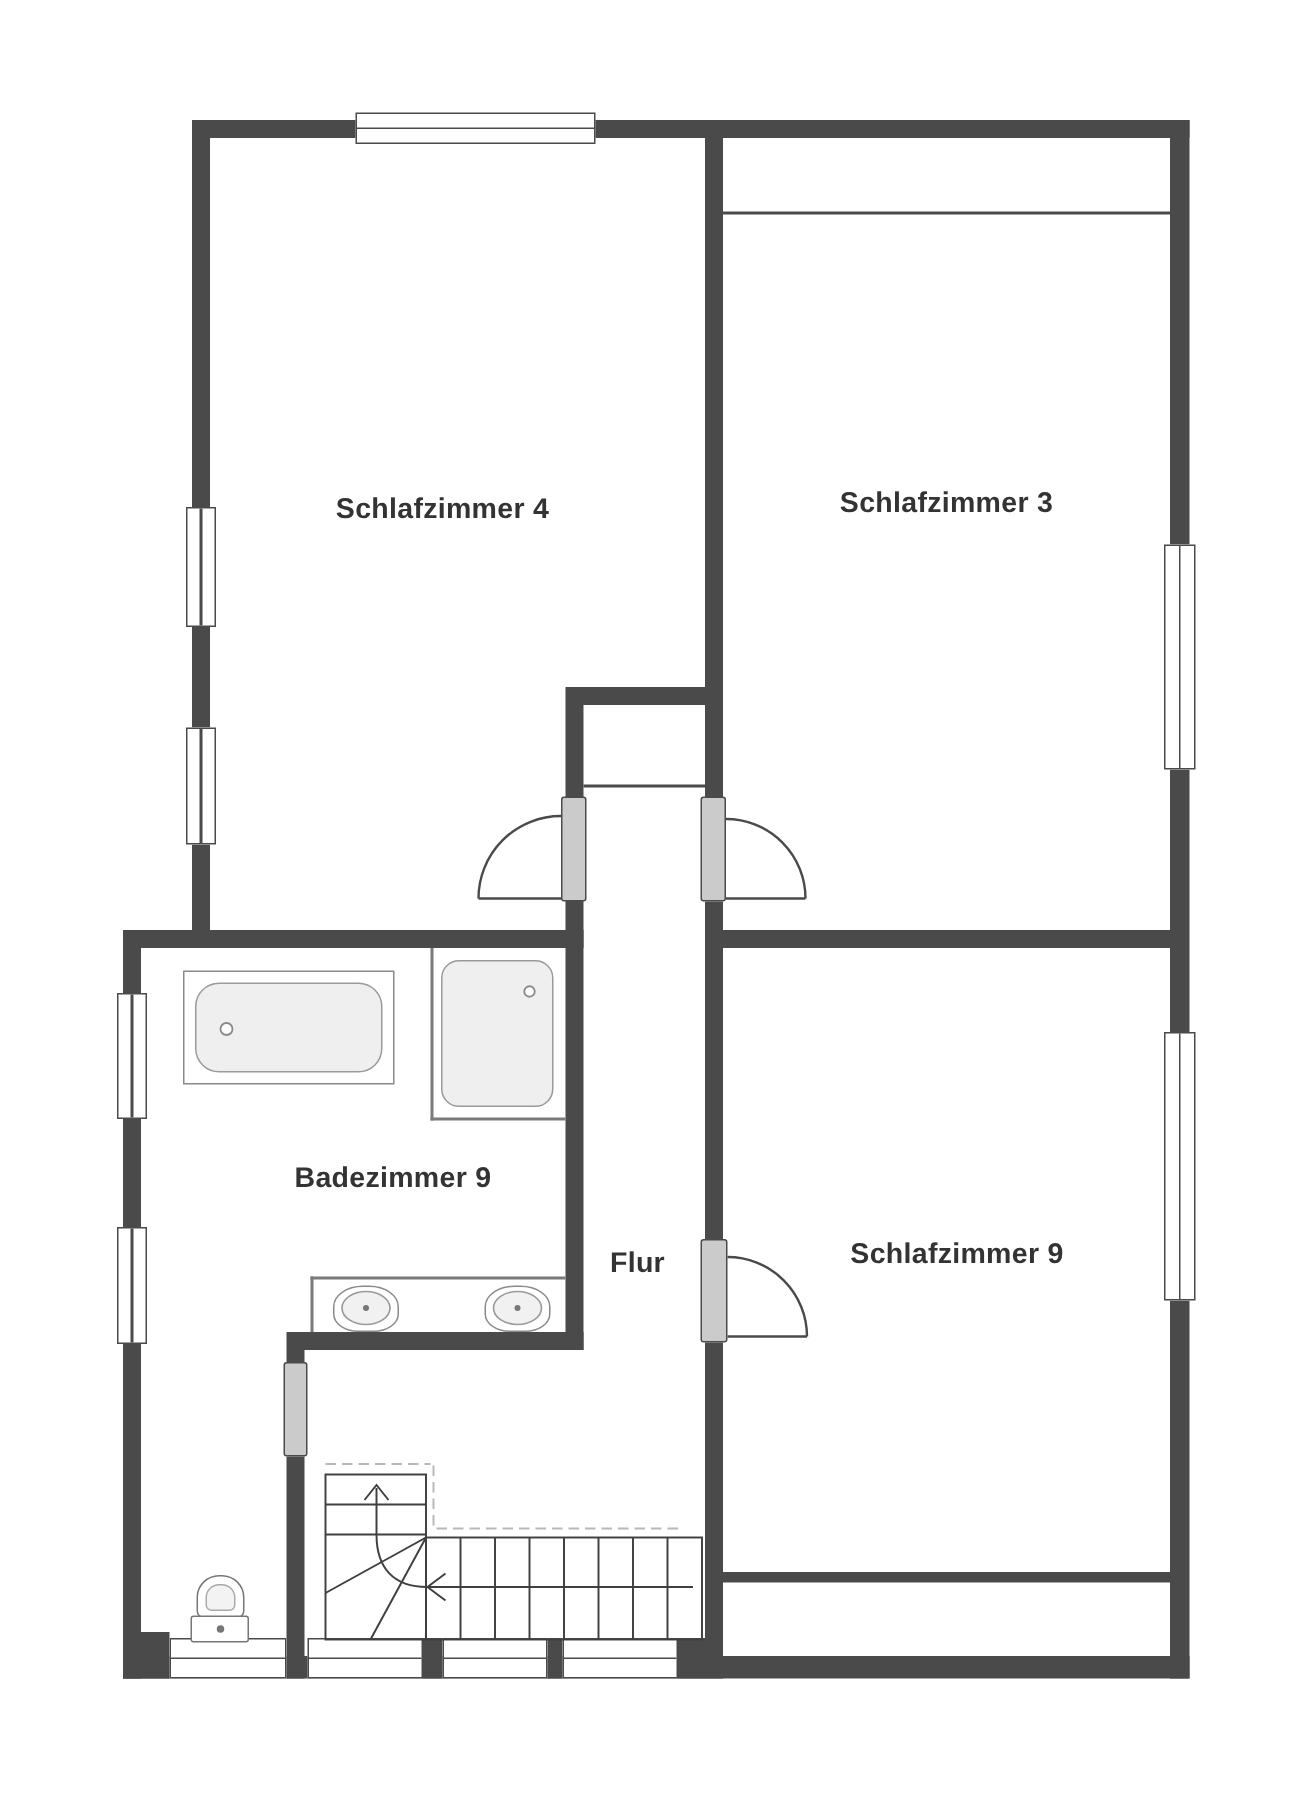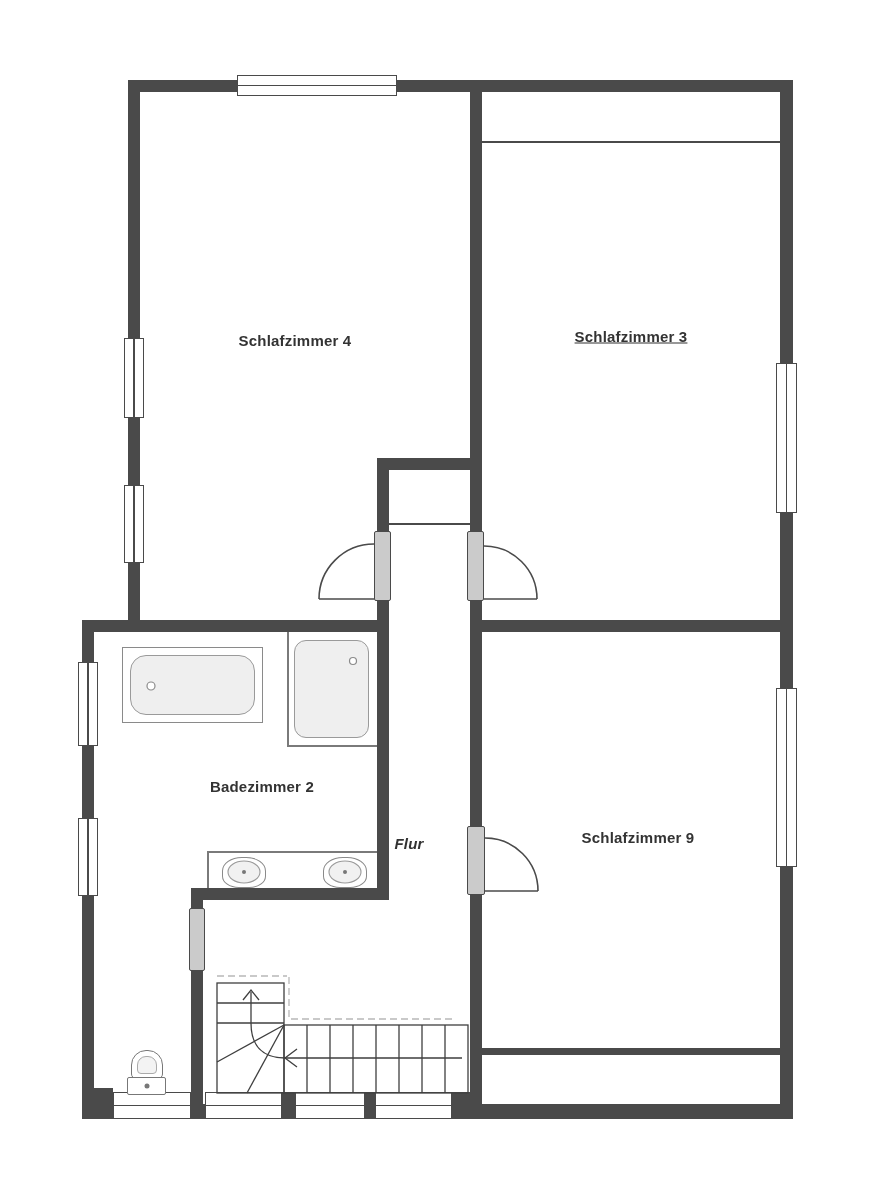--- a/index.html
+++ b/index.html
@@ -18,21 +18,21 @@
   .tub-outer{background:#ffffff;border:1.2px solid #8a8a8a;}
   .tub-inner{background:#efefef;border:1.2px solid #9a9a9a;border-radius:16px;}
   .tray{background:#efefef;border:1.2px solid #9a9a9a;border-radius:12px;}
   .sink{background:#ffffff;border:1.2px solid #8a8a8a;border-radius:45% 45% 38% 38%;}
   .toilet-bowl{background:#ffffff;border:1.2px solid #777;border-radius:15px 15px 5px 5px;z-index:4;}
   .toilet-bowl-in{background:#f3f3f3;border:1px solid #aaa;border-radius:9px 9px 4px 4px;z-index:4;}
   .toilet-tank{background:#ffffff;border:1.2px solid #777;border-radius:2px;z-index:4;}
   .overlay{position:absolute;left:0;top:0;z-index:5;pointer-events:none;}
   .room-label{
     position:absolute;transform:translate(-50%,-50%);z-index:6;
-    font-weight:bold;font-size:15px;color:#333333;white-space:nowrap;letter-spacing:0.2px;
+    font-weight:bold;font-size:19px;color:#333333;white-space:nowrap;letter-spacing:0.2px;
   }
 </style>
 </head>
 <body>
 
 <div class="plan">
 
   <div class="w" style="left:128px;top:80px;width:665px;height:12px;"></div>
   <div class="w" style="left:128px;top:80px;width:12px;height:258px;"></div>
   <div class="w" style="left:128px;top:418px;width:12px;height:67px;"></div>
@@ -162,18 +162,18 @@
       <circle cx="353" cy="661" r="3.5" fill="#ffffff" stroke="#8a8a8a" stroke-width="1.2"></circle>
       <ellipse cx="244" cy="872" rx="16" ry="11" fill="#f1f1f1" stroke="#9a9a9a" stroke-width="1.1"></ellipse>
       <circle cx="244" cy="872" r="2" fill="#777"></circle>
       <ellipse cx="345" cy="872" rx="16" ry="11" fill="#f1f1f1" stroke="#9a9a9a" stroke-width="1.1"></ellipse>
       <circle cx="345" cy="872" r="2" fill="#777"></circle>
       <circle cx="147" cy="1086" r="2.5" fill="#777"></circle>
     </g>
   </svg>
 
   <div class="room-label" style="left:295px;top:340px;">Schlafzimmer 4</div>
-  <div class="room-label" style="left:631px;top:336px;text-decoration:underline;">Schlafzimmer 3</div>
-  <div class="room-label" style="left:262px;top:786px;">Badezimmer 2</div>
-  <div class="room-label" style="left:409px;top:843px;font-style:italic;">Flur</div>
+  <div class="room-label" style="left:631px;top:336px;">Schlafzimmer 3</div>
+  <div class="room-label" style="left:262px;top:786px;">Badezimmer 9</div>
+  <div class="room-label" style="left:425px;top:843px;">Flur</div>
   <div class="room-label" style="left:638px;top:837px;">Schlafzimmer 9</div>
 
 </div>
 
 </body></html>

